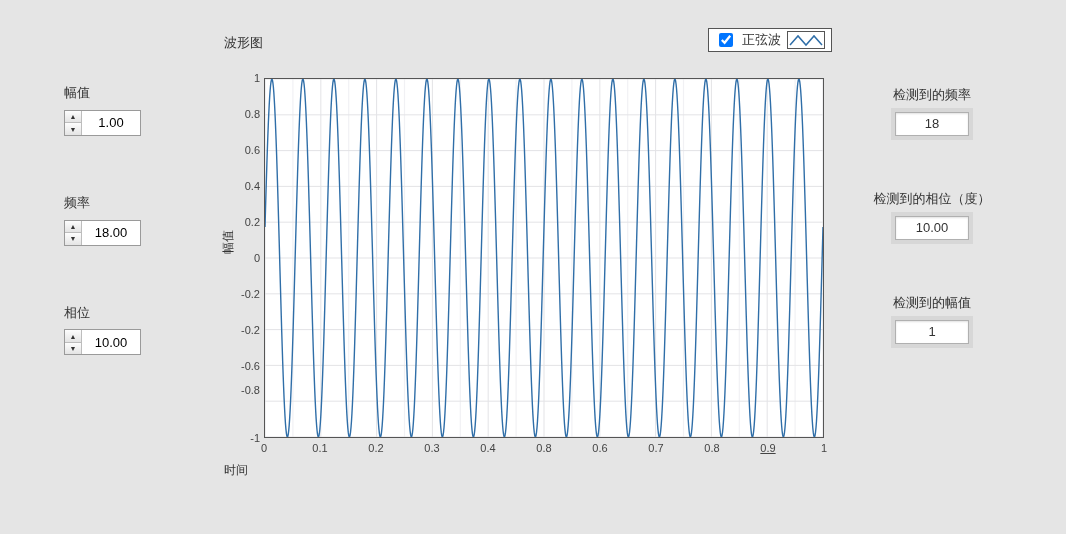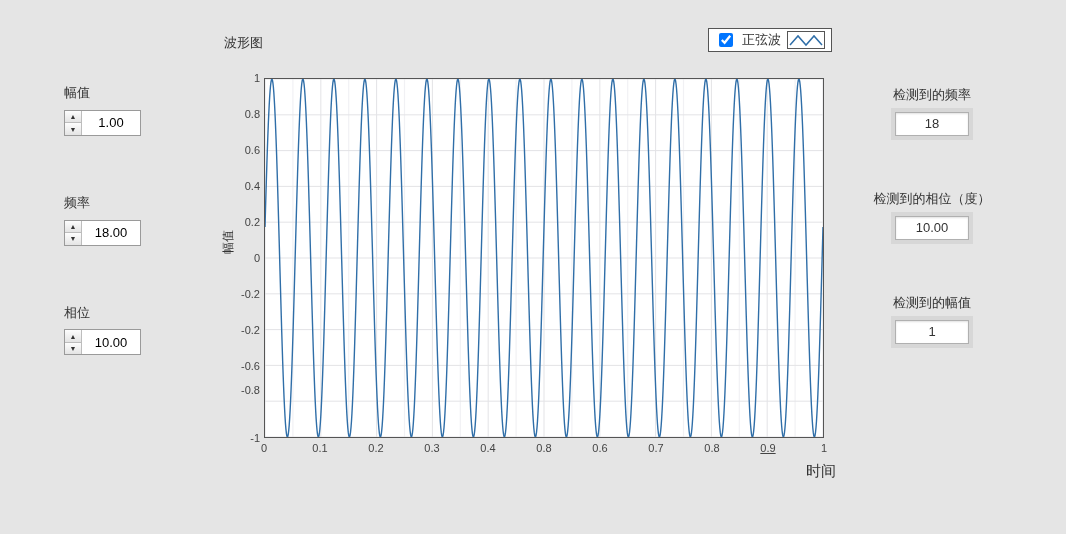--- a/index.html
+++ b/index.html
@@ -85,21 +85,21 @@
     position: absolute; left: 40px; top: 44px;
     width: 560px; height: 360px;
     background: #fff;
     border: 1px solid #555;
   }
   .plot-svg { display:block; width:100%; height:100%; }
   .ytick, .xtick { position: absolute; font-size: 11px; color:#444; }
   .ytick { right: 576px; width: 34px; text-align: right; transform: translateY(-50%); }
   .xtick { top: 408px; transform: translateX(-50%); }
   .ylabel { position:absolute; left: -4px; top: 220px; transform: rotate(-90deg); transform-origin: left top; font-size:12px; }
-  .xlabel { position:absolute; left: 0; right:0; text-align:right; top: 428px; font-size:15px; }
+  .xlabel { position:absolute; left: 0; right:0; text-align:left; top: 428px; font-size:12px; }
   .grid-line { stroke:#e3e3e6; stroke-width:1; }
   .grid-mid  { stroke:#c6c7d2; stroke-width:1.2; }
   .wave { fill:none; stroke:#2f6ea8; stroke-width:1.4; }
 </style>
 </head>
 <body>
 <div class="panel">
 
   <div class="left-col">
 

